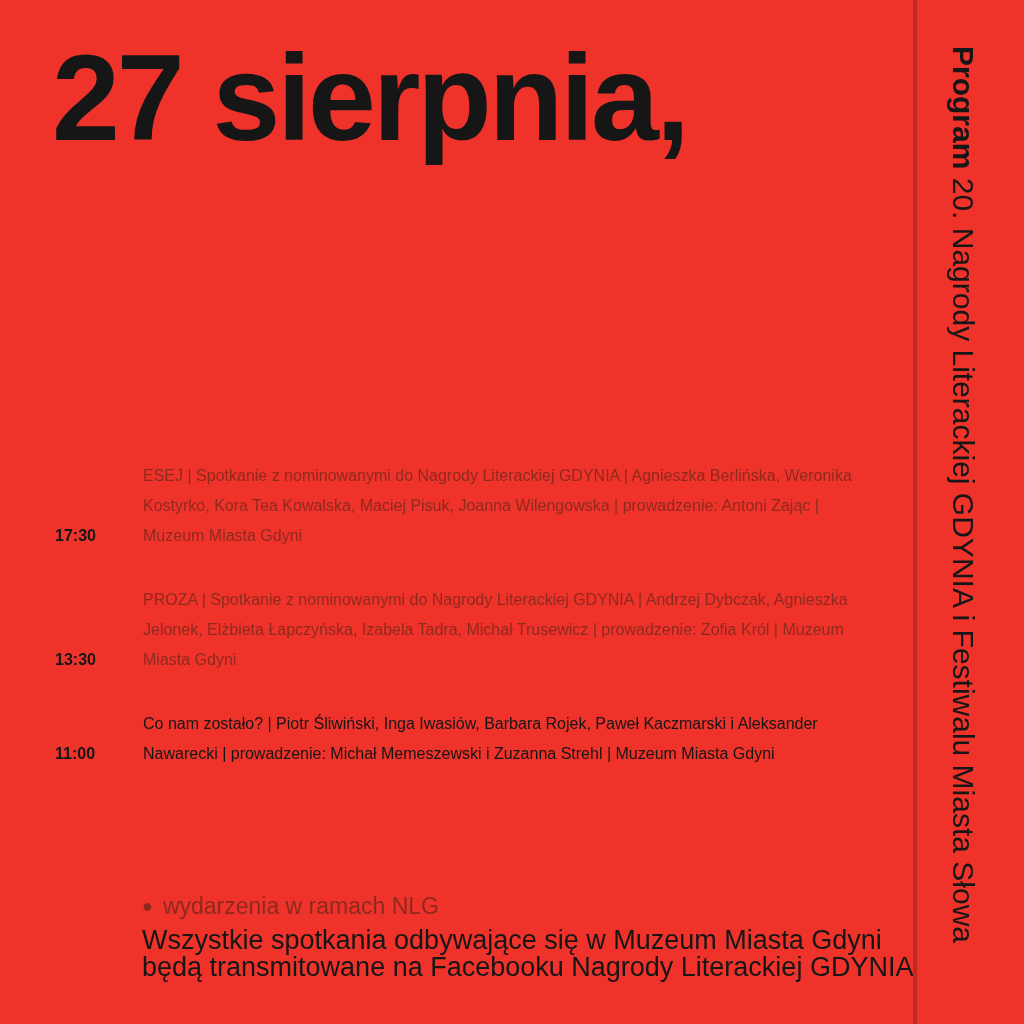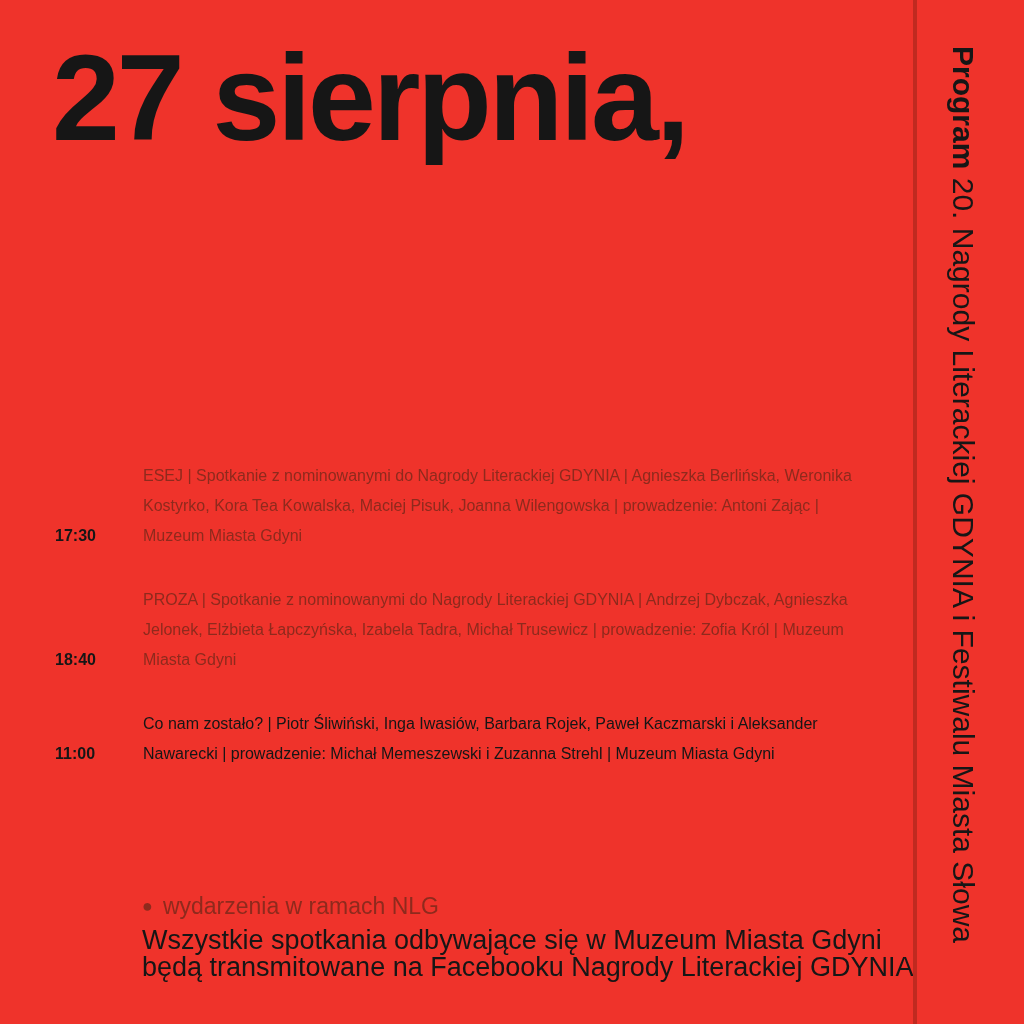--- a/index.html
+++ b/index.html
@@ -111,21 +111,21 @@
   <div class="title">
     <div>27 sierpnia,</div>
   </div>
 
   <div class="schedule">
       <div class="schedule-entry">
         <div class="entry-time">17:30</div>
         <div class="entry-text nlg"><span class="b">ESEJ</span><span> | Spotkanie z nominowanymi do Nagrody Literackiej GDYNIA | </span><span class="b">Agnieszka Berlińska, Weronika Kostyrko, Kora Tea Kowalska, Maciej Pisuk, Joanna Wilengowska</span><span> | prowadzenie: </span><span class="b">Antoni Zając</span><span> | Muzeum Miasta Gdyni</span></div>
       </div>
       <div class="schedule-entry">
-        <div class="entry-time">18:40</div>
+        <div class="entry-time">13:30</div>
         <div class="entry-text nlg"><span class="b">PROZA</span><span> | Spotkanie z nominowanymi do Nagrody Literackiej GDYNIA | </span><span class="b">Andrzej Dybczak, Agnieszka Jelonek, Elżbieta Łapczyńska, Izabela Tadra, Michał Trusewicz</span><span> | prowadzenie: </span><span class="b">Zofia Król</span><span> | Muzeum Miasta Gdyni</span></div>
       </div>
       <div class="schedule-entry">
         <div class="entry-time">11:00</div>
         <div class="entry-text plain"><span>Co nam zostało? | </span><span class="b">Piotr Śliwiński, Inga Iwasiów, Barbara Rojek, Paweł Kaczmarski</span><span> i </span><span class="b">Aleksander Nawarecki</span><span> | prowadzenie: </span><span class="b">Michał Memeszewski i Zuzanna Strehl</span><span> | Muzeum Miasta Gdyni</span></div>
       </div>
     </div>
 
   <div class="legend">
     <span class="bullet">●</span>

